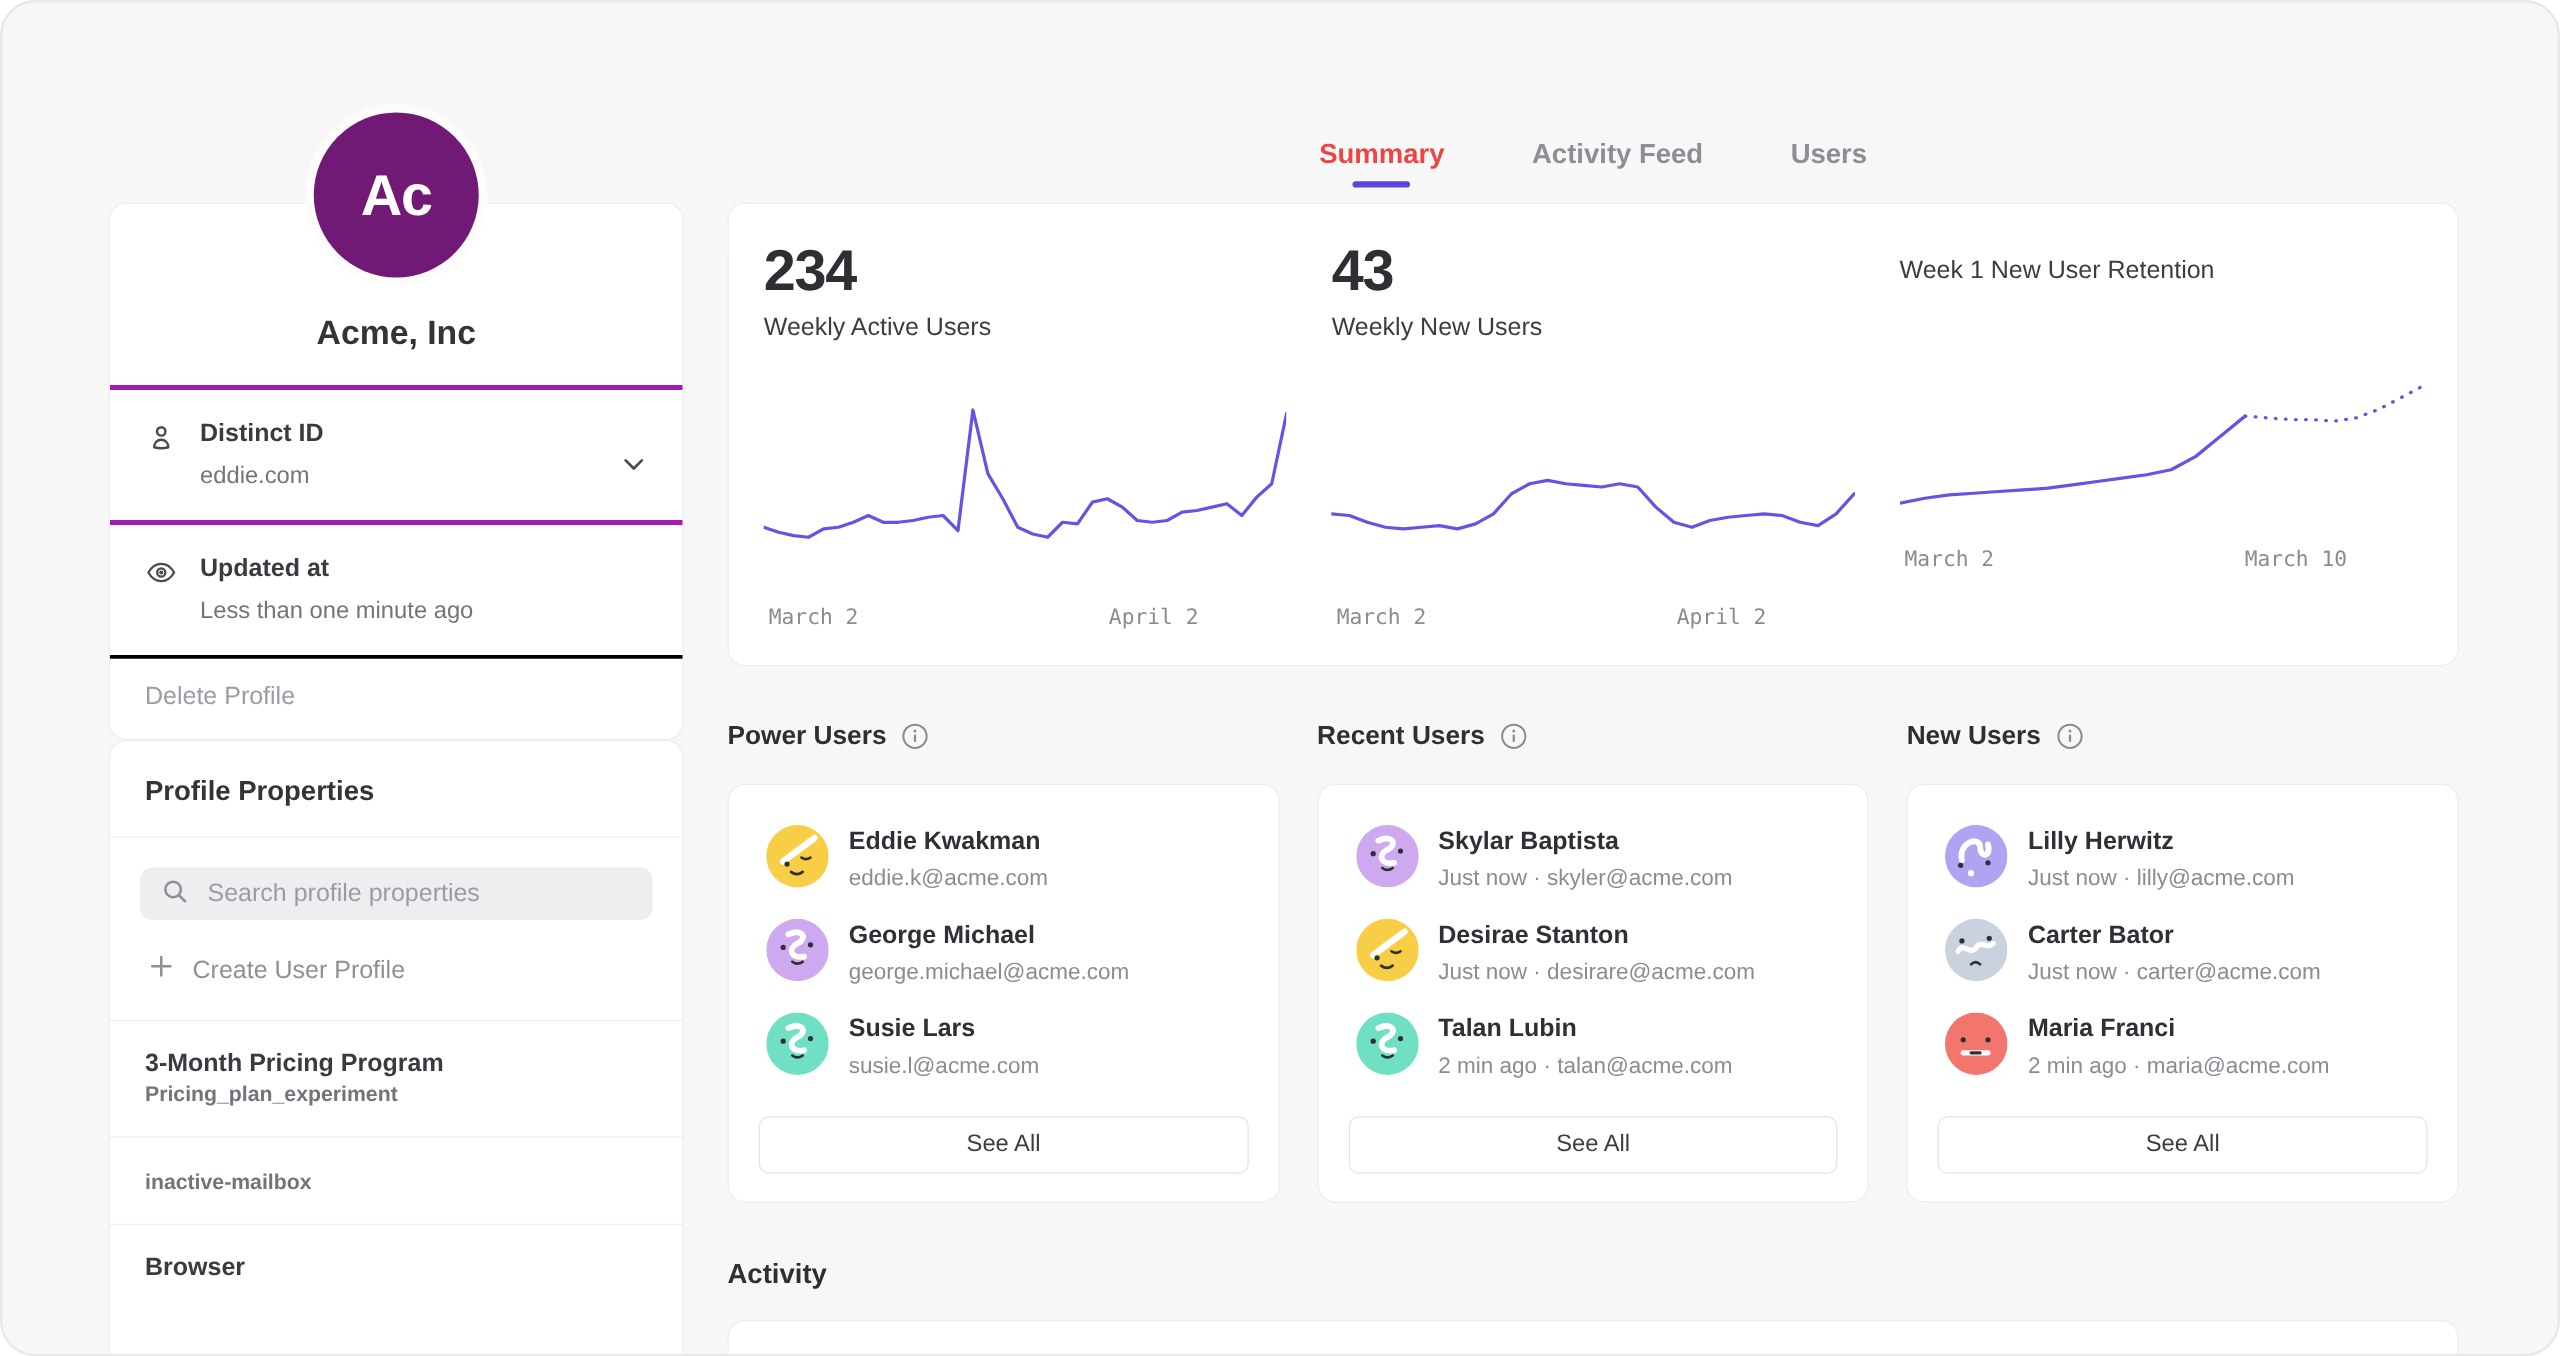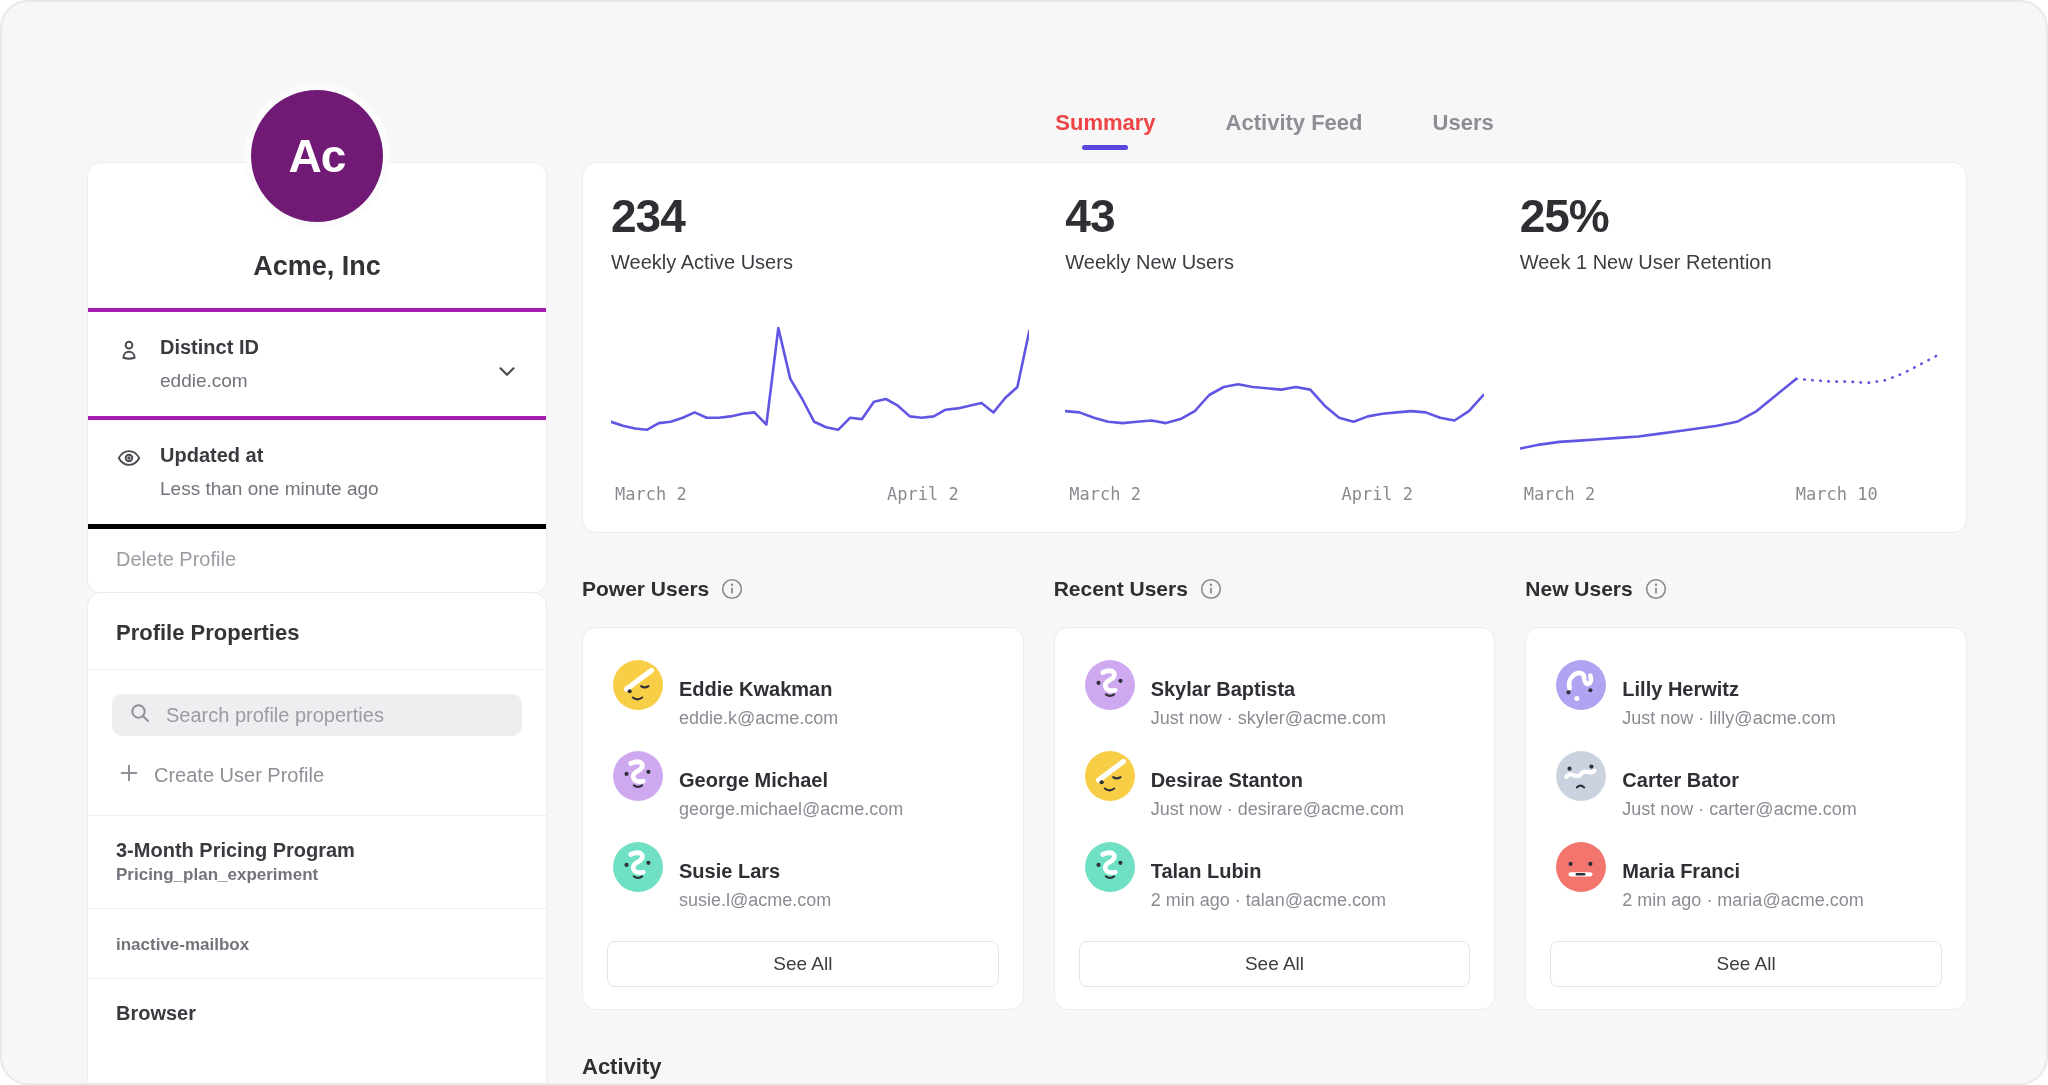--- a/index.html
+++ b/index.html
@@ -19,21 +19,21 @@
     color:#ffffff;font-size:46px;font-weight:600;letter-spacing:-1px;
   }
   .profile-card{position:absolute;left:0;top:160px;width:460px;}
   .profile-head{height:145px;display:flex;align-items:flex-end;justify-content:center;padding-bottom:26px;}
   .company-name{font-size:27px;font-weight:600;color:#333338;margin:0;}
   .field-row{position:relative;display:flex;gap:18px;align-items:flex-start;padding:24px 28px;border-top:4px solid #a21caf;min-height:98px;}
   .f-icon{flex:0 0 26px;margin-top:1px;}
   .f-label{font-size:20px;font-weight:600;color:#3a3a40;}
   .f-value{font-size:19px;color:#73737c;margin-top:11px;}
   .chev{position:absolute;right:26px;top:46px;width:26px;height:26px;cursor:pointer;}
-  .delete-row{border-top:5px solid #000000;padding:19px 28px 22px;}
+  .delete-row{border-top:3px solid #000000;padding:19px 28px 22px;}
   .delete-btn{background:none;border:none;padding:0;font-family:inherit;font-size:20px;color:#9b9ba3;cursor:pointer;}
   .props-card{position:absolute;left:0;top:590px;width:460px;height:620px;}
   .props-title{font-size:22px;font-weight:600;color:#333338;margin:0;padding:27px 28px 23px;}
   .props-top{border-top:1px solid #eeeef2;padding:24px 24px 6px;}
   .search-box{height:42px;background:#eeeef1;border-radius:10px;display:flex;align-items:center;gap:12px;padding:0 16px;}
   .search-box input{flex:1;border:none;background:transparent;outline:none;font-family:inherit;font-size:20px;color:#3a3a40;}
   .search-box input::placeholder{color:#9b9ba3;}
   .create-row{display:flex;align-items:center;gap:14px;background:none;border:none;padding:26px 6px 20px;font-family:inherit;font-size:20px;color:#8f8f97;cursor:pointer;}
   .prop-row{border-top:1px solid #eeeef2;padding:23px 28px;cursor:pointer;}
   .p-name{font-size:20px;font-weight:600;color:#3a3a40;}
@@ -53,21 +53,21 @@
   .ax1{position:absolute;left:4px;}
   .ax2{position:absolute;left:66%;}
   .lists-grid{display:grid;grid-template-columns:repeat(3,1fr);gap:30px;margin-top:44px;}
   .list-head{display:flex;align-items:center;gap:12px;margin-bottom:26px;}
   .list-title{font-size:21px;font-weight:700;color:#2e2e33;margin:0;}
   .info-icon{display:inline-flex;cursor:pointer;}
   .user-card{padding:26px 24px 22px;}
   .user-row{display:flex;gap:16px;align-items:flex-start;padding:6px 6px;margin-bottom:10px;cursor:pointer;border-radius:8px;}
   .u-avatar{flex:0 0 50px;height:50px;}
   .u-txt span{display:block;}
-  .u-name{font-size:20px;font-weight:600;color:#2f2f35;margin-top:18px;}
+  .u-name{font-size:20px;font-weight:600;color:#2f2f35;margin-top:2px;}
   .u-detail{font-size:18px;color:#8b8b93;margin-top:7px;}
   .see-all{margin-top:14px;width:100%;height:46px;background:#ffffff;border:1px solid #e4e4e9;border-radius:8px;font-family:inherit;font-size:19px;color:#3c3c42;cursor:pointer;}
   .activity-title{margin:44px 0 0;font-size:22px;font-weight:700;color:#2e2e33;}
   .activity-card{margin-top:24px;height:300px;}
   .activity-grid{display:grid;grid-template-columns:repeat(3,1fr);gap:36px;padding:28px;}
 </style>
 </head>
 <body>
 
 <div class="screen">
@@ -184,21 +184,20 @@
           <svg class="spark" id="chart-1" viewBox="0 0 420 160" preserveAspectRatio="none">
               <polyline points="0.0,99.1 14.5,100.4 29.0,105.8 43.4,109.8 57.9,111.1 72.4,109.8 86.9,108.5 101.4,111.1 115.9,107.1 130.3,99.1 144.8,83.0 159.3,75.0 173.8,72.3 188.3,75.0 202.8,76.3 217.2,77.6 231.7,75.0 246.2,77.6 260.7,93.7 275.2,105.8 289.7,109.8 304.1,104.4 318.6,101.8 333.1,100.4 347.6,99.1 362.1,100.4 376.6,105.8 391.0,108.5 405.5,99.1 420.0,83.0" fill="none" stroke="#6156e3" stroke-width="2.6" stroke-linecap="round" stroke-linejoin="round"></polyline>
             </svg>
           <div class="axis">
             <span class="ax1">March 2</span>
             <span class="ax2">April 2</span>
           </div>
         </div>
 
         <div class="stat-col">
-          <div class="stat-num">25%</div>
           <div class="stat-label">Week 1 New User Retention</div>
           <svg class="spark" id="chart-2" viewBox="0 0 420 160" preserveAspectRatio="none">
               <polyline points="0.0,136.6 19.8,132.6 39.6,129.9 59.4,128.6 79.2,127.2 99.0,125.9 118.8,124.5 138.6,121.9 158.4,119.2 178.2,116.5 198.0,113.8 217.8,109.8 237.6,99.1 257.4,83.0 277.2,66.9" fill="none" stroke="#6156e3" stroke-width="2.6" stroke-linecap="round" stroke-linejoin="round"></polyline>
               <polyline points="277.2,66.9 295.1,68.3 312.9,69.6 330.8,69.6 348.6,70.9 366.5,68.3 384.3,61.6 402.2,52.2 420.0,42.8" fill="none" stroke="#6156e3" stroke-width="2.6" stroke-linecap="round" stroke-linejoin="round" stroke-dasharray="0.6 7.5"></polyline>
             </svg>
           <div class="axis">
             <span class="ax1">March 2</span>
             <span class="ax2">March 10</span>
           </div>
         </div>

